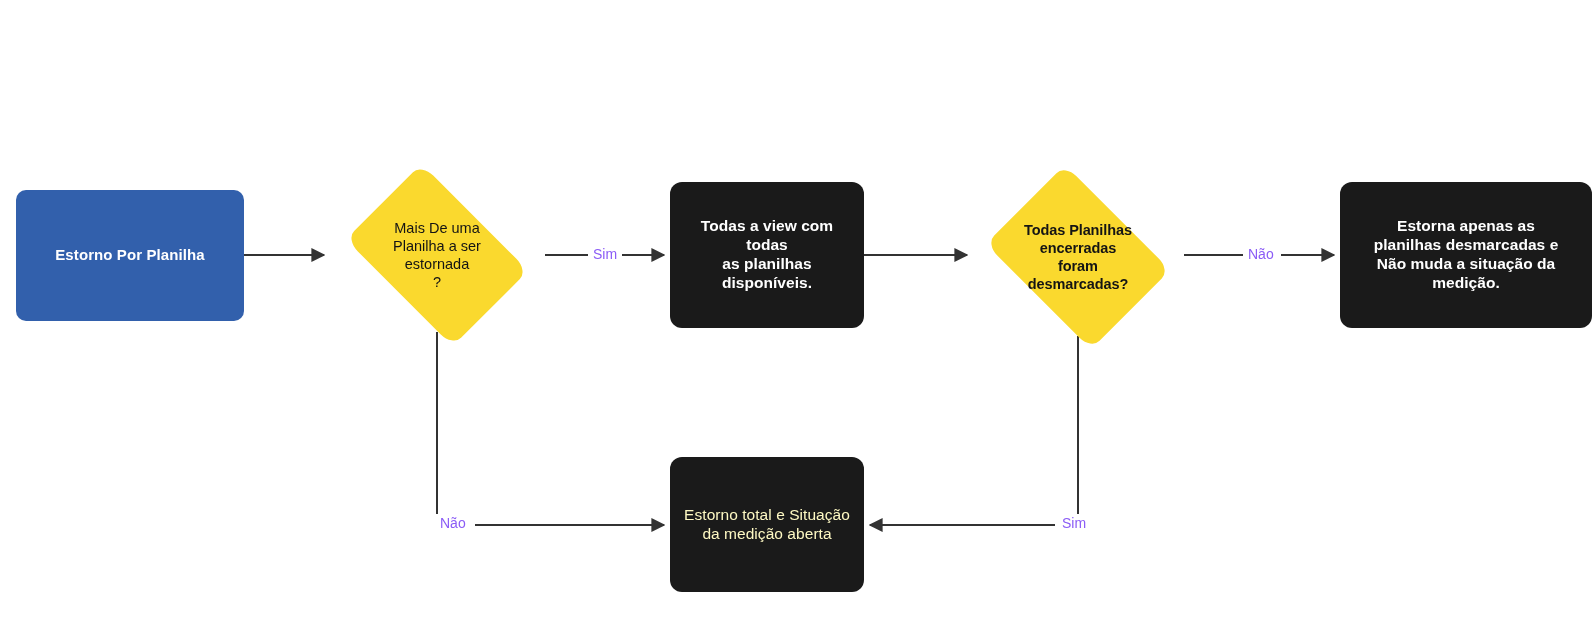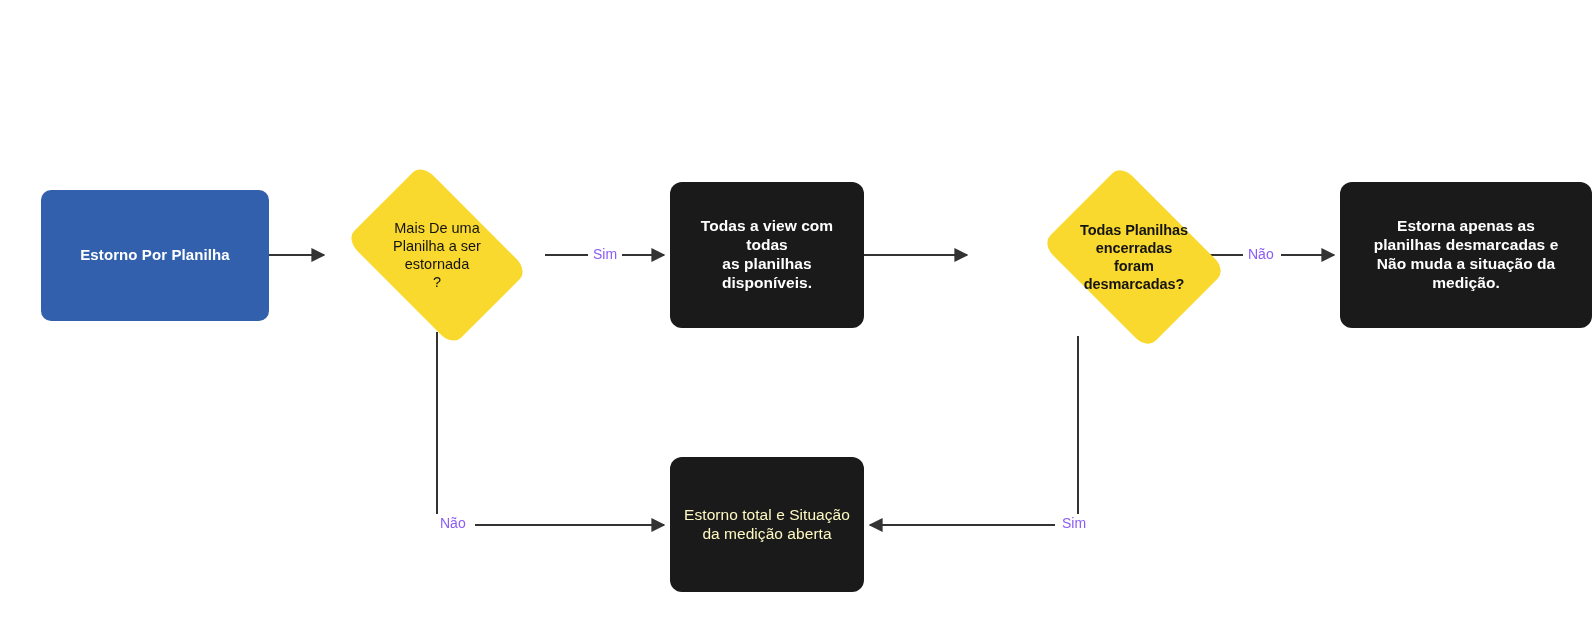--- a/index.html
+++ b/index.html
@@ -43,21 +43,20 @@
     padding: 0 8px;
   }
 
   .node-start {
     background: #3260AC;
     border-radius: 10px;
     color: #ffffff;
     font-size: 15px;
     font-weight: 700;
     letter-spacing: 0.1px;
-    margin-left: 25px;
   }
 
   .node-process {
     background: #1A1A1A;
     border-radius: 12px;
     color: #ffffff;
     font-size: 15.5px;
     font-weight: 700;
     letter-spacing: 0.05px;
   }
@@ -146,21 +145,21 @@
 Planilha a ser
 estornada
 ?</span>
   </div>
 
   <div class="node node-process" style="left:670px; top:182px; width:194px; height:146px;">
     <span class="label">Todas a view com todas
 as planilhas disponíveis.</span>
   </div>
 
-  <div class="node node-decision rounded-font" style="left:1027px; top:178px; width:214px; height:158px;">
+  <div class="node node-decision rounded-font" style="left:971px; top:178px; width:214px; height:158px;">
     <span class="dia-shape" style="width:112px; height:112px; margin-left:-56px; margin-top:-56px; transform:rotate(45deg) scale(1.33,1.00);"></span>
     <span class="label">Todas Planilhas
 encerradas
 foram
 desmarcadas?</span>
   </div>
 
   <div class="node node-process" style="left:1340px; top:182px; width:252px; height:146px;">
     <span class="label">Estorna apenas as
 planilhas desmarcadas e

